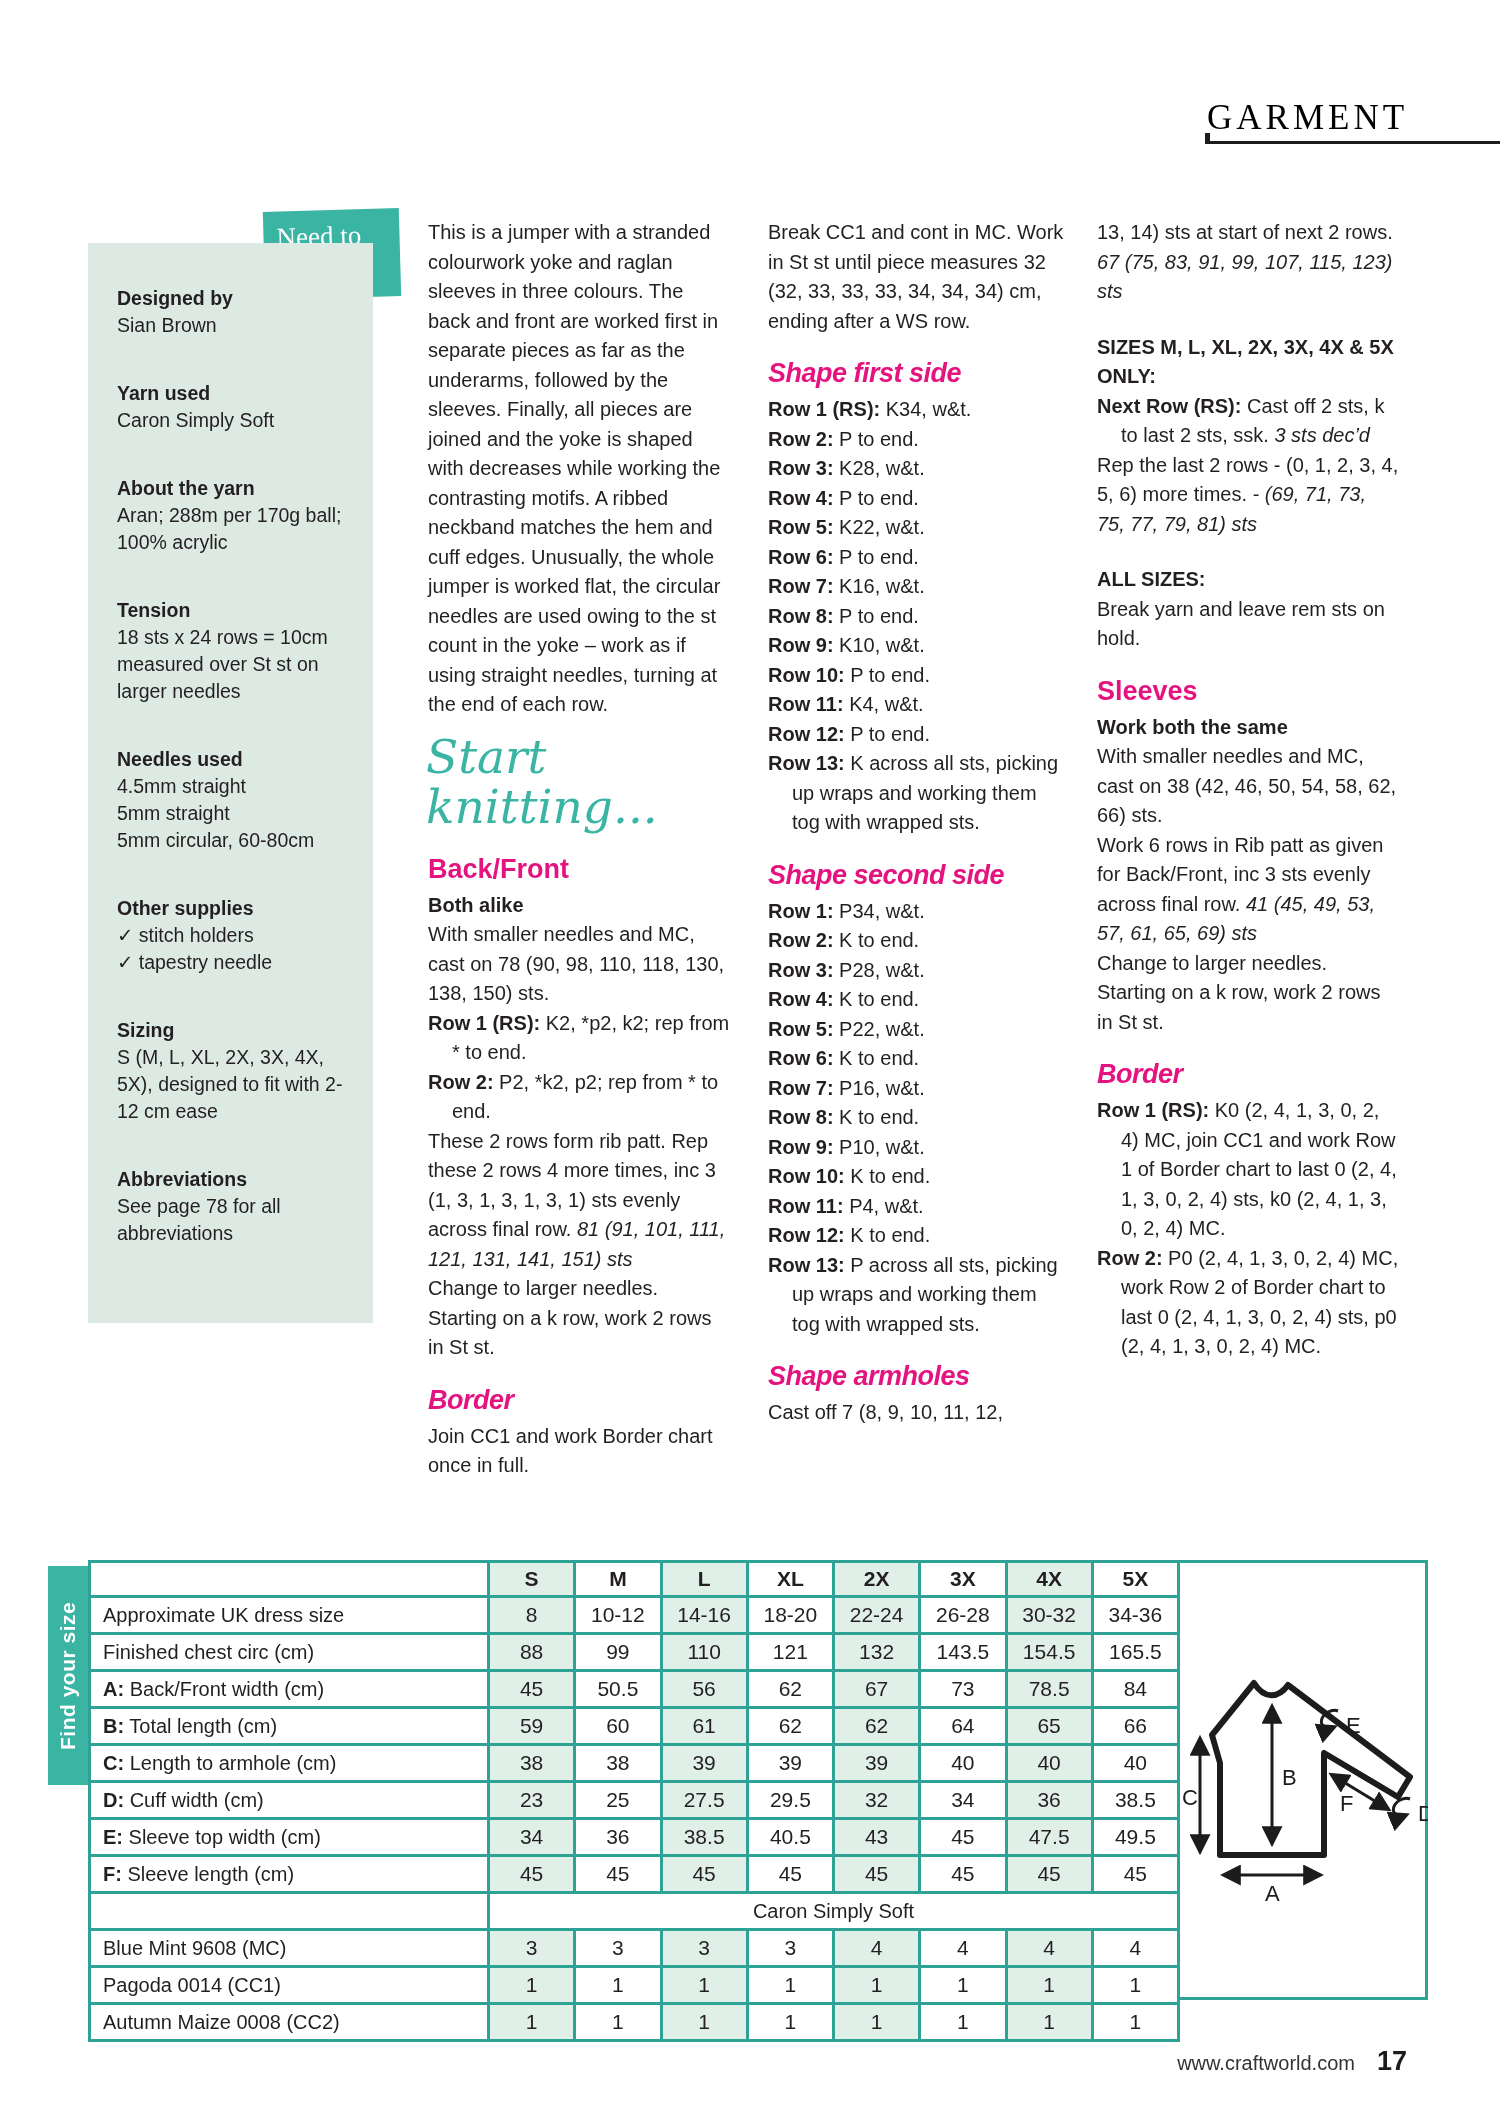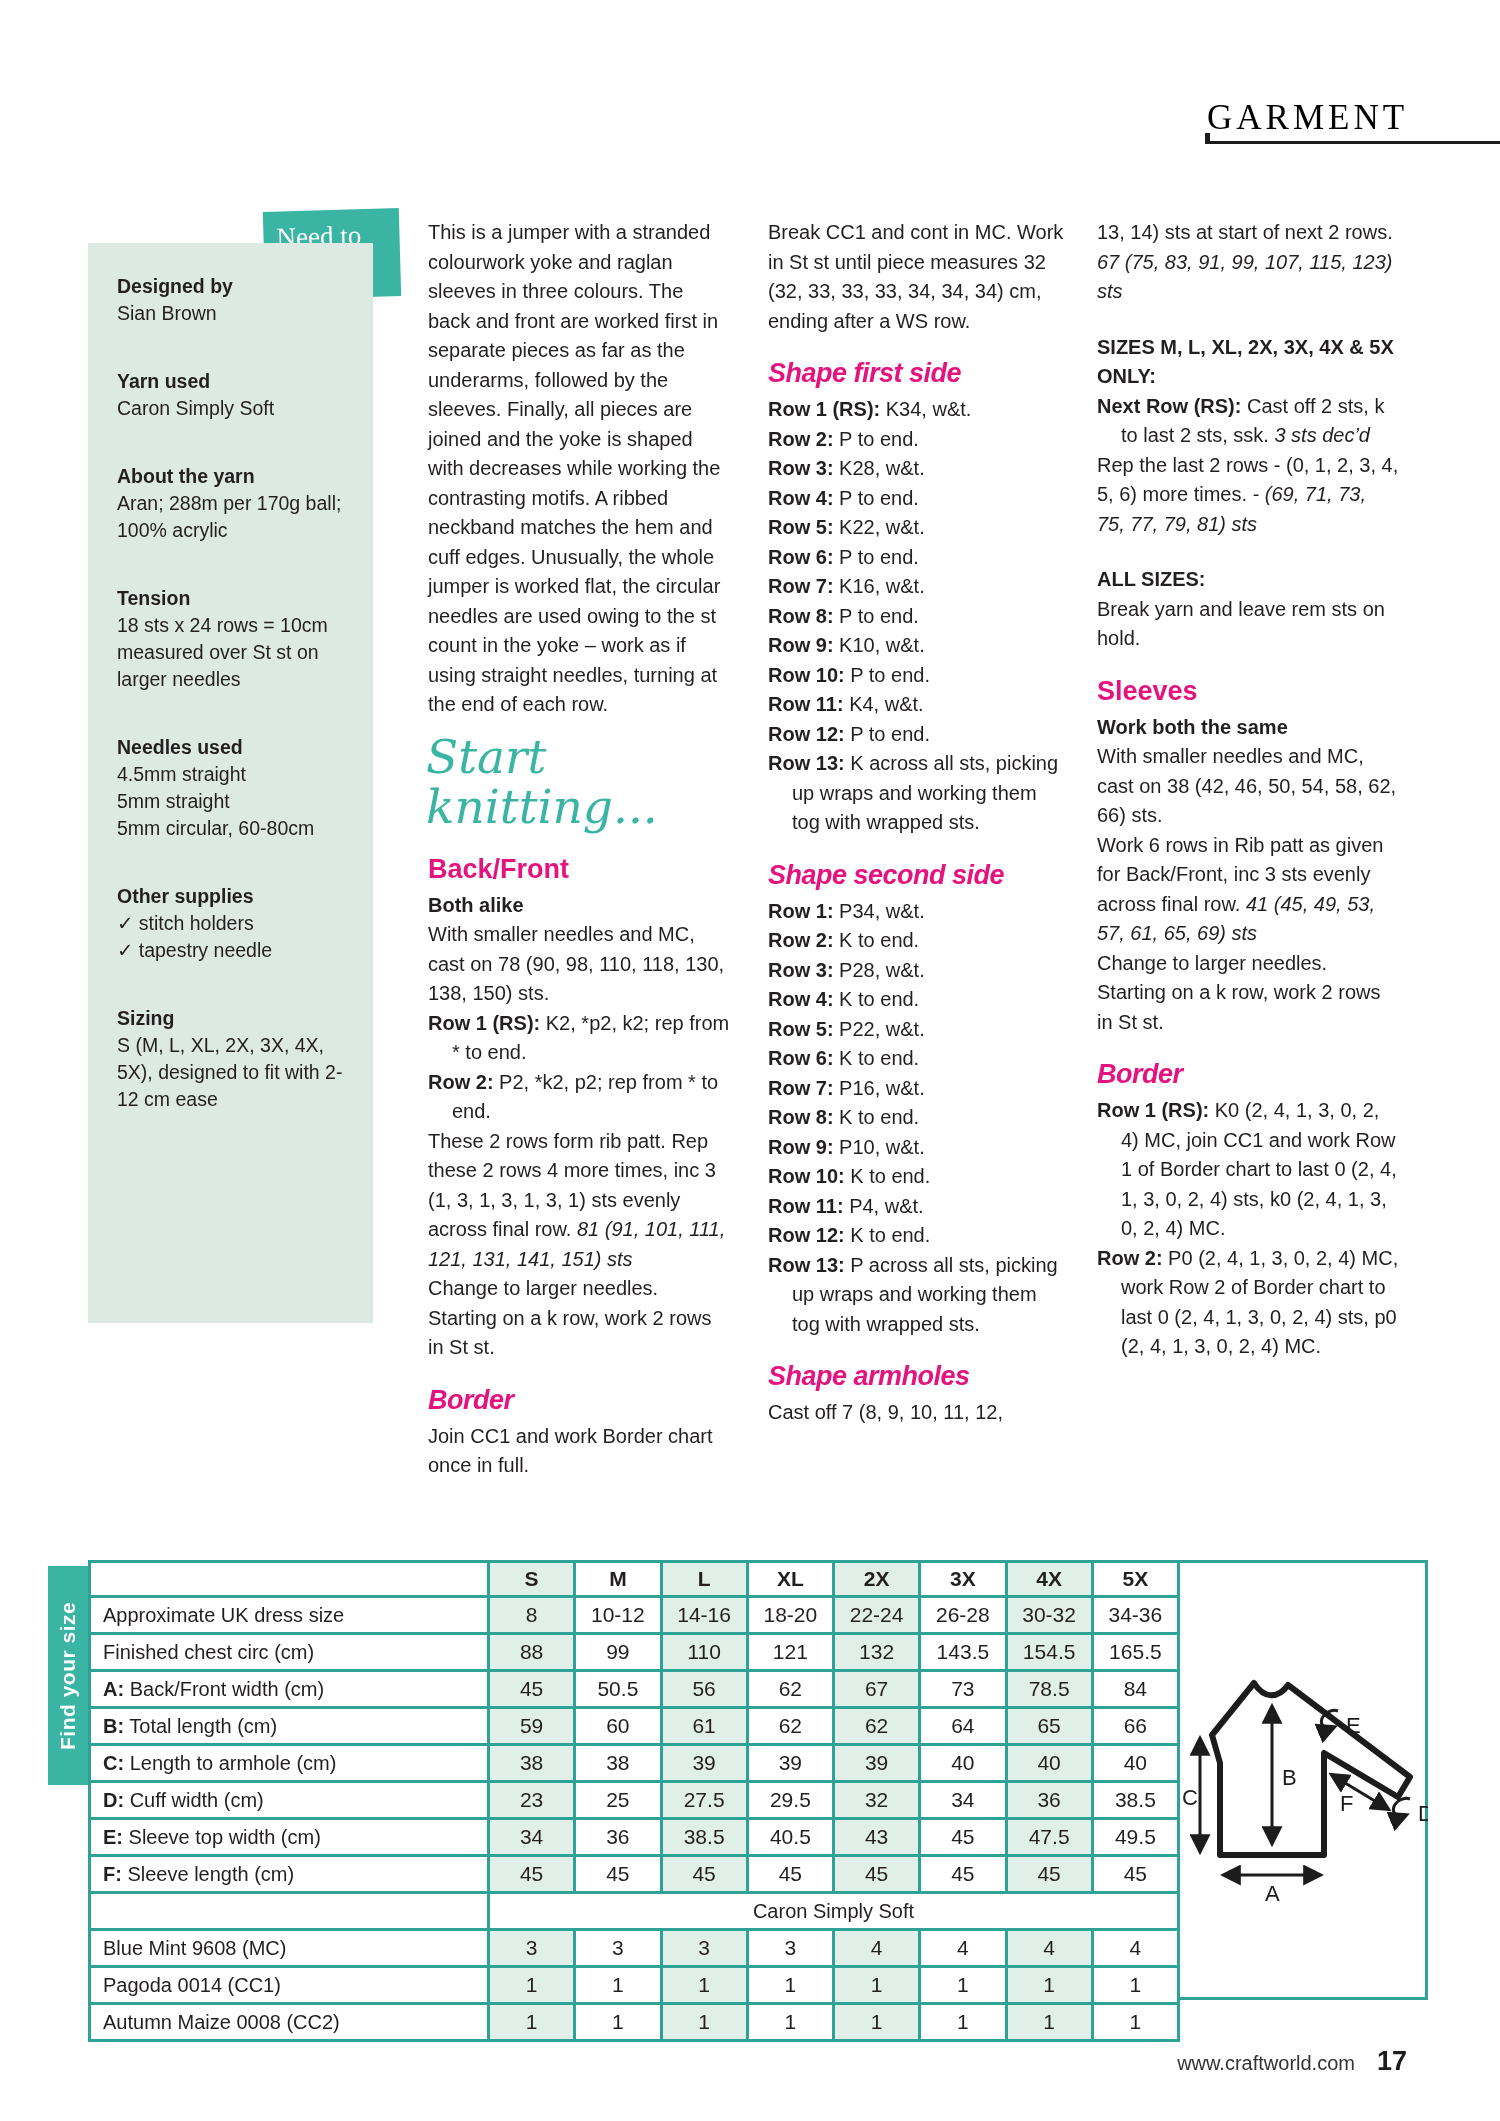--- a/index.html
+++ b/index.html
@@ -10,21 +10,21 @@
         font-size:35px;letter-spacing:4px;color:#000000;}
   .garment-rule{position:absolute;top:141px;left:1205px;width:295px;height:3px;background:#1c1c1c;}
   .garment-rule-nub{position:absolute;top:133px;left:1205px;width:5px;height:11px;background:#1c1c1c;}
   
   .badge{position:absolute;left:264px;top:210px;width:136px;height:88px;background:#3ab4a3;
         color:#fff;font-family:"Liberation Serif",serif;font-size:27px;line-height:33px;
         padding:10px 0 0 13px;box-sizing:border-box;transform:rotate(-1.6deg);}
   
   .sidebar{position:absolute;left:88px;top:243px;width:285px;height:1080px;background:#dceae3;
         padding:30px 14px 0 29px;box-sizing:border-box;}
-  .sb-sec{margin-bottom:41px;}
+  .sb-sec{margin-bottom:41px;margin-top:12px;}
   .sb-h{font-weight:bold;font-size:19.5px;line-height:27px;}
   .sb-line{font-size:19.5px;line-height:27px;}
   
   .col{position:absolute;top:218px;font-size:20px;line-height:29.5px;}
   .col-1{left:428px;width:302px;}
   .col-2{left:768px;width:300px;}
   .col-3{left:1097px;width:302px;}
   .blk-row{padding-left:24px;text-indent:-24px;}
   .blk-h1{color:#e5137f;font-weight:bold;font-size:27px;line-height:34px;margin-top:20px;margin-bottom:5px;}
   .blk-h2{color:#e5137f;font-weight:bold;font-style:italic;font-size:27px;line-height:34px;
@@ -87,20 +87,24 @@
         <div class="sb-line">5mm circular, 60-80cm</div>
       </div>
       <div class="sb-sec">
         <div class="sb-h">Other supplies</div>
         <div class="sb-line">✓ stitch holders</div>
         <div class="sb-line">✓ tapestry needle</div>
       </div>
       <div class="sb-sec">
         <div class="sb-h">Sizing</div>
         <div class="sb-line">S (M, L, XL, 2X, 3X, 4X, 5X), designed to fit with 2-12 cm ease</div>
+      </div>
+      <div class="sb-sec">
+        <div class="sb-h">Abbreviations</div>
+        <div class="sb-line">See page 78 for all abbreviations</div>
       </div>
     </div>
 
   <div class="col col-1">
       <div class="blk blk-p">This is a jumper with a stranded colourwork yoke and raglan sleeves in three colours. The back and front are worked first in separate pieces as far as the underarms, followed by the sleeves. Finally, all pieces are joined and the yoke is shaped with decreases while working the contrasting motifs. A ribbed neckband matches the hem and cuff edges. Unusually, the whole jumper is worked flat, the circular needles are used owing to the st count in the yoke – work as if using straight needles, turning at the end of each row.</div>
       <div class="blk blk-script">Start knitting...</div>
       <div class="blk blk-h1">Back/Front</div>
       <div class="blk blk-bold">Both alike</div>
       <div class="blk blk-p">With smaller needles and MC, cast on 78 (90, 98, 110, 118, 130, 138, 150) sts.</div>
       <div class="blk blk-row"><b>Row 1 (RS):</b> K2, *p2, k2; rep from * to end.</div>

